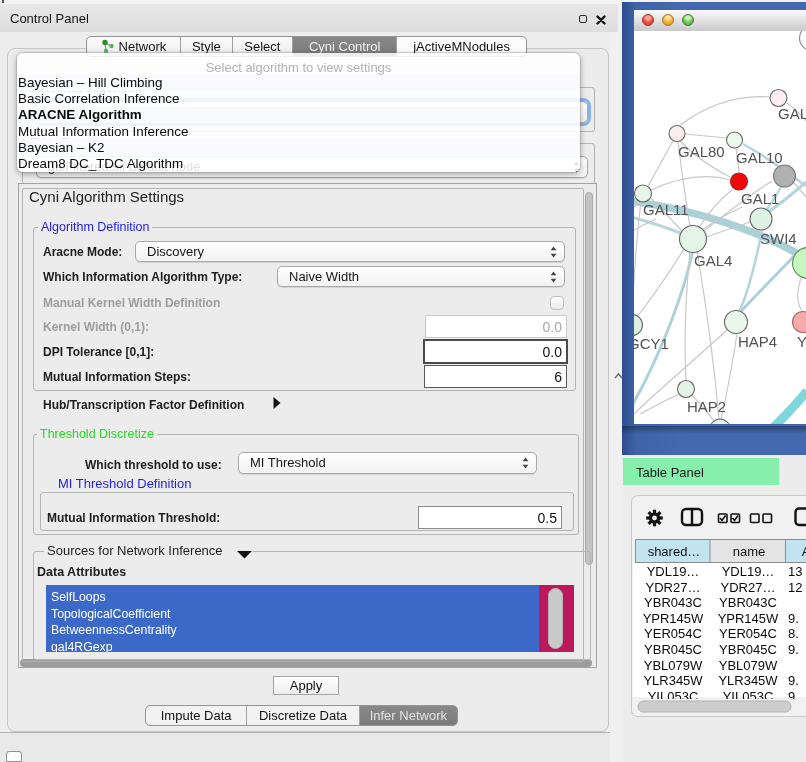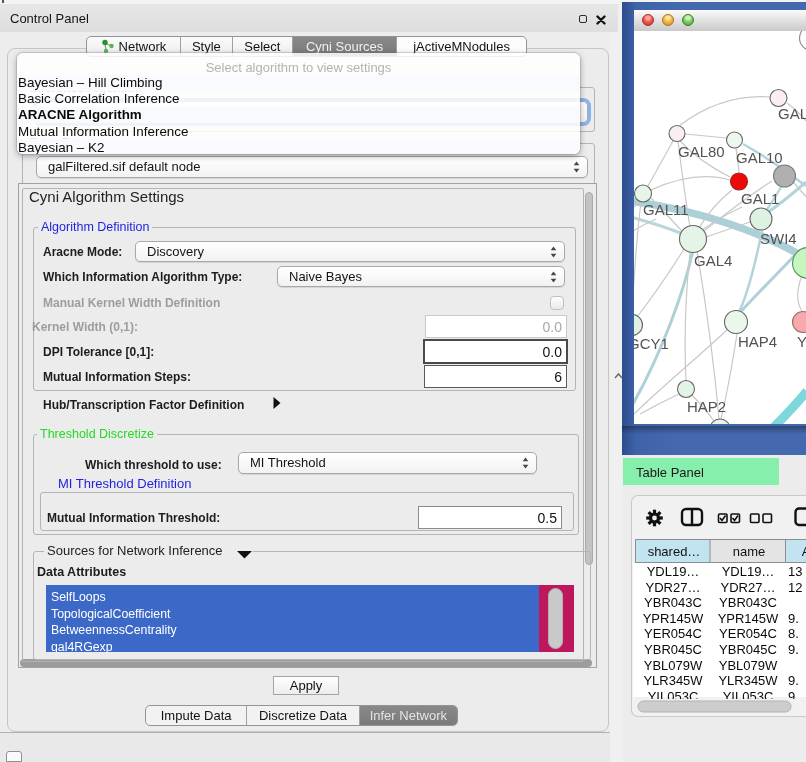--- a/index.html
+++ b/index.html
@@ -55,21 +55,21 @@
 
 <div class="tabbar" style="left:86px;top:36px;width:441px">
   <div class="tseg t0" style="width:94px"><svg style="vertical-align:-3px" width="14" height="15" viewBox="0 0 14 15">
         <path d="M4 4 L10 7 M4 4 L5 12" stroke="#7da57d" stroke-width="1.2" fill="none"></path>
         <circle cx="4" cy="3.5" r="2.7" fill="#2c8f2c"></circle>
         <circle cx="10.5" cy="7" r="2.2" fill="#5fae5f"></circle>
         <circle cx="5" cy="12" r="2.2" fill="#5fae5f"></circle>
       </svg> Network</div>
   <div class="tseg" style="width:51px">Style</div>
   <div class="tseg" style="width:60px">Select</div>
-  <div class="tseg tsel" style="width:104px">Cyni Sources</div>
+  <div class="tseg tsel" style="width:104px">Cyni Control</div>
   <div class="tseg" style="width:130px;background:#fcfcfc;border-radius:0 5px 5px 0">jActiveMNodules</div>
 </div>
 
 <div class="ab" style="left:18px;top:183px;width:579px;height:485px;border:1px solid #a2a2a2;background:#ececec;box-sizing:border-box"></div>
 
 <div class="ab" style="left:585px;top:192px;width:8px;height:373px;background:#c3c3c3;border:1px solid #aaa;border-radius:5px;box-sizing:border-box"></div>
 
 <div class="ab" style="left:20px;top:659px;width:572px;height:8px;background:#9c9c9c;border-radius:4px"></div>
 
 <div class="grp" style="left:22px;top:188px;width:560px;height:472px;border-radius:2px"></div>
@@ -81,29 +81,29 @@
 <span class="b" style="left:43px;top:245px">Aracne Mode:</span>
 <div class="combo" style="left:135px;top:241px;width:430px;height:21px;box-sizing:border-box">
   <span class="ctx">Discovery</span>
   <svg class="car" width="7" height="12" viewBox="0 0 7 12">
       <path d="M3.5 0.5 L6.3 4.3 H0.7 Z" fill="#444"></path>
       <path d="M3.5 11.5 L0.7 7.7 H6.3 Z" fill="#444"></path>
     </svg>
 </div>
 <span class="b" style="left:43px;top:270px">Which Information Algorithm Type:</span>
 <div class="combo" style="left:277px;top:266px;width:288px;height:21px;box-sizing:border-box">
-  <span class="ctx">Naive Bayes</span>
+  <span class="ctx">Naive Width</span>
   <svg class="car" width="7" height="12" viewBox="0 0 7 12">
       <path d="M3.5 0.5 L6.3 4.3 H0.7 Z" fill="#444"></path>
       <path d="M3.5 11.5 L0.7 7.7 H6.3 Z" fill="#444"></path>
     </svg>
 </div>
 <span class="b gry" style="left:43px;top:296px">Manual Kernel Width Definition</span>
 <span class="ab" style="left:550px;top:296px;width:14px;height:14px;border:1px solid #c0c0c0;border-radius:4px;background:linear-gradient(#fefefe,#eaeaea);box-sizing:border-box"></span>
-<span class="b gry" style="left:32px;top:320px">Kernel Width (0,1):</span>
+<span class="b gry" style="left:43px;top:320px">Kernel Width (0,1):</span>
 <div class="fld" style="left:425px;top:315px;width:142px;height:23px;border:1px solid #c9c9c9;color:#a8a8a8">0.0</div>
 <span class="b" style="left:43px;top:345px">DPI Tolerance [0,1]:</span>
 <div class="fld" style="left:423px;top:339px;width:145px;height:25px;border:2px solid #4a4a4a">0.0</div>
 <span class="b" style="left:43px;top:370px">Mutual Information Steps:</span>
 <div class="fld" style="left:424px;top:365px;width:143px;height:23px;border:1.5px solid #5a5a5a">6</div>
 
 <span class="b" style="left:43px;top:398px">Hub/Transcription Factor Definition</span>
 <svg class="ab" style="left:272px;top:396px" width="10" height="14" viewBox="0 0 10 14">
     <path d="M1.5 1 L8.5 7 L1.5 13 Z" fill="#111"></path>
   </svg>
@@ -128,21 +128,21 @@
 <svg class="ab" style="left:236px;top:550px" width="17" height="9" viewBox="0 0 17 9">
     <path d="M1 1 L16 1 L8.5 8.5 Z" fill="#111"></path>
   </svg>
 <span class="b" style="left:37px;top:565px;font-size:12.5px">Data Attributes</span>
 <div class="ab" style="left:46px;top:585px;width:528px;height:67px;background:#be185d;overflow:hidden">
   <div class="ab" style="left:0;top:0;width:493px;height:68px;background:#3c68c8"></div>
   <div class="ab" style="left:5px;top:4px;font-size:12.3px;color:#fff;line-height:16.5px">SelfLoops<br>TopologicalCoefficient<br>BetweennessCentrality<br>gal4RGexp</div>
   <div class="ab" style="left:502px;top:3px;width:15px;height:61px;background:#c9c9c9;border:1px solid #b2b2b2;border-radius:8px;box-sizing:border-box"></div>
 </div>
 
-<div class="ab" style="left:17px;top:53px;width:563px;height:101px;background:rgba(255,255,255,0.86);border-radius:6px;box-shadow:0 0 0 1px rgba(120,120,120,0.25), 0 2px 6px rgba(0,0,0,0.35);overflow:hidden">
+<div class="ab" style="left:17px;top:53px;width:563px;height:119px;background:rgba(255,255,255,0.86);border-radius:6px;box-shadow:0 0 0 1px rgba(120,120,120,0.25), 0 2px 6px rgba(0,0,0,0.35);overflow:hidden">
   <div class="ab" style="left:0;top:22px;width:563px;height:16px;background:#f8fafd"></div>
   <div class="ab" style="left:0;top:54px;width:563px;height:16px;background:#f8fafd"></div>
   <div class="ab" style="left:0;top:86px;width:563px;height:16px;background:#f8fafd"></div>
   <div class="ab" style="left:0;top:7px;width:563px;text-align:center;font-size:13px;color:#b3b3b3">Select algorithm to view settings</div>
   <div class="ab" style="left:1px;top:22px;font-size:13.4px;color:#090909;line-height:16.2px;white-space:nowrap">Bayesian – Hill Climbing<br>Basic Correlation Inference<br><b>ARACNE Algorithm</b><br>Mutual Information Inference<br>Bayesian – K2<br>Dream8 DC_TDC Algorithm</div>
 </div>
 
 <div class="ab" style="left:273px;top:676px;width:66px;height:19px;background:linear-gradient(#ffffff,#ededed);border:1px solid #a4a4a4;border-radius:0;font-size:13px;color:#111;text-align:center;line-height:18px;box-sizing:border-box">Apply</div>
 <div class="tabbar" style="left:145px;top:705px;width:313px;background:#f2f2f2">
   <div class="tseg t0" style="width:101px">Impute Data</div>

